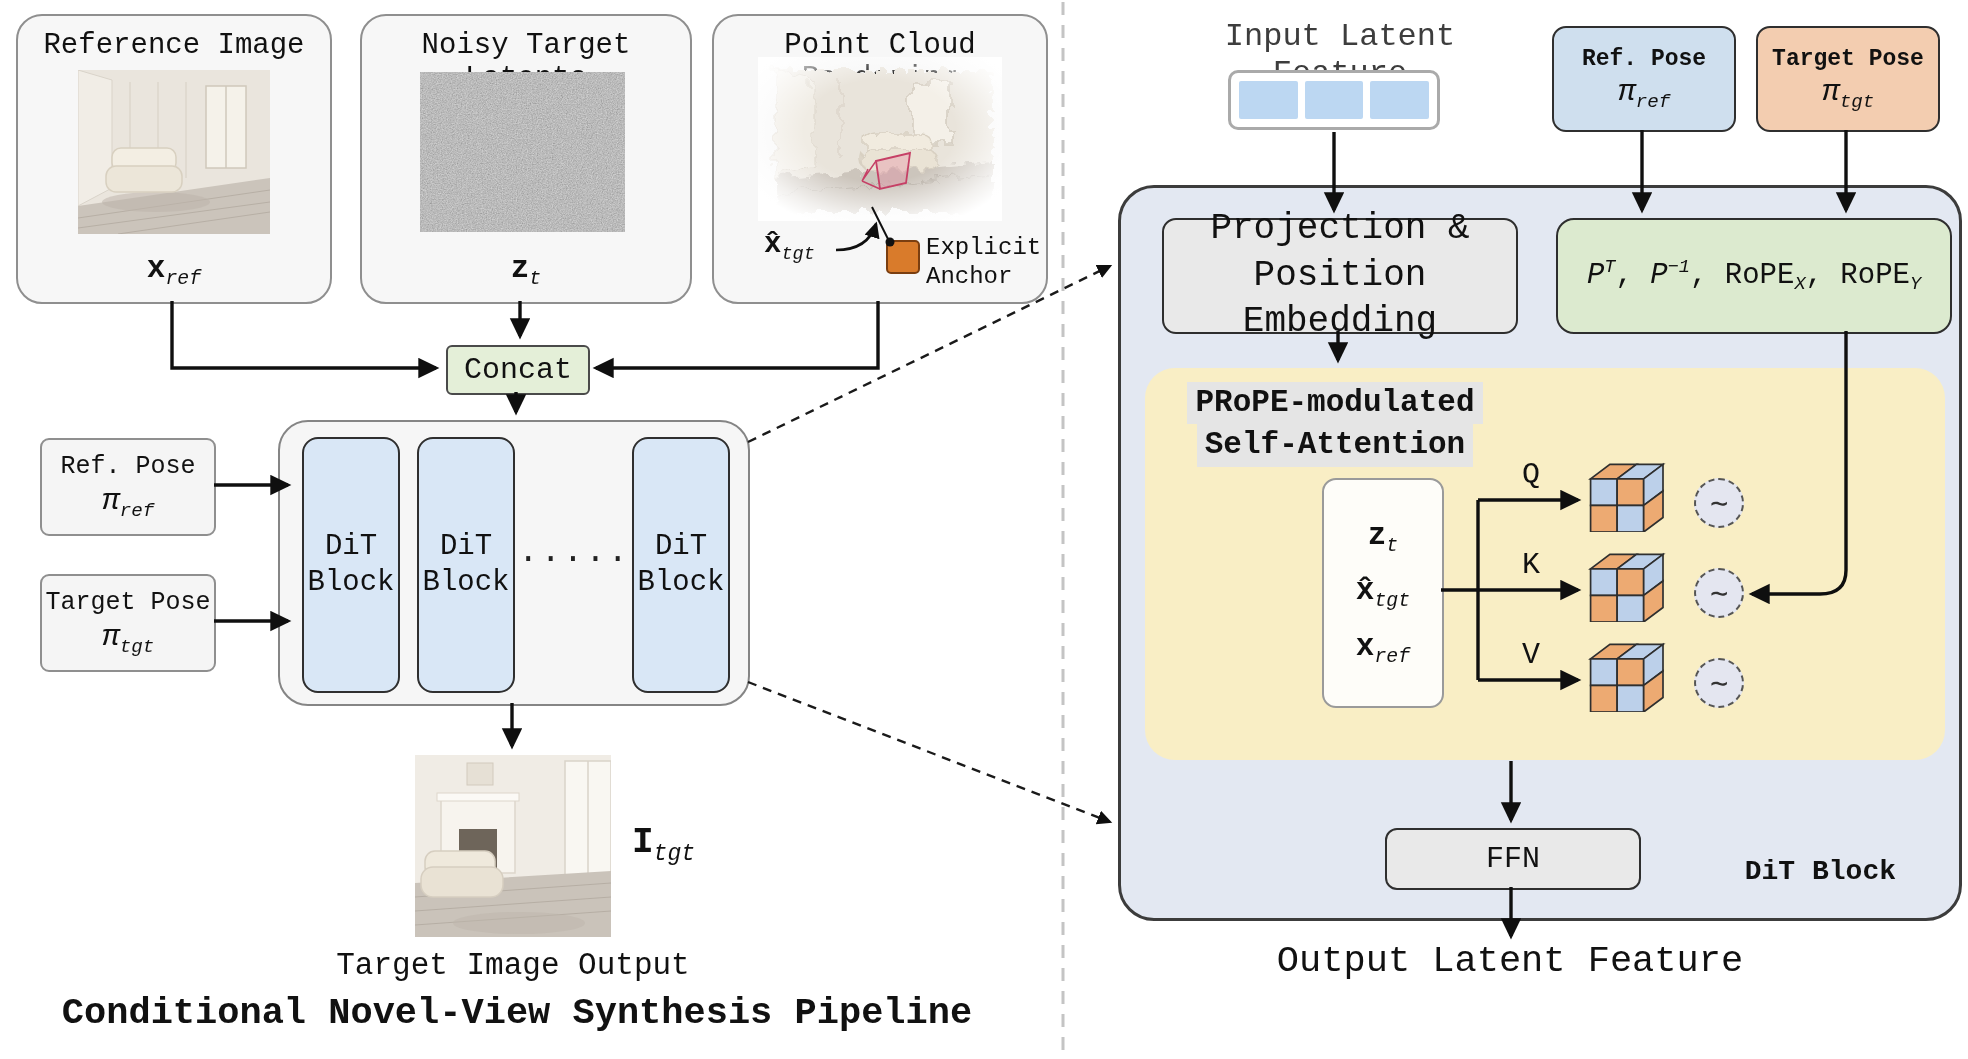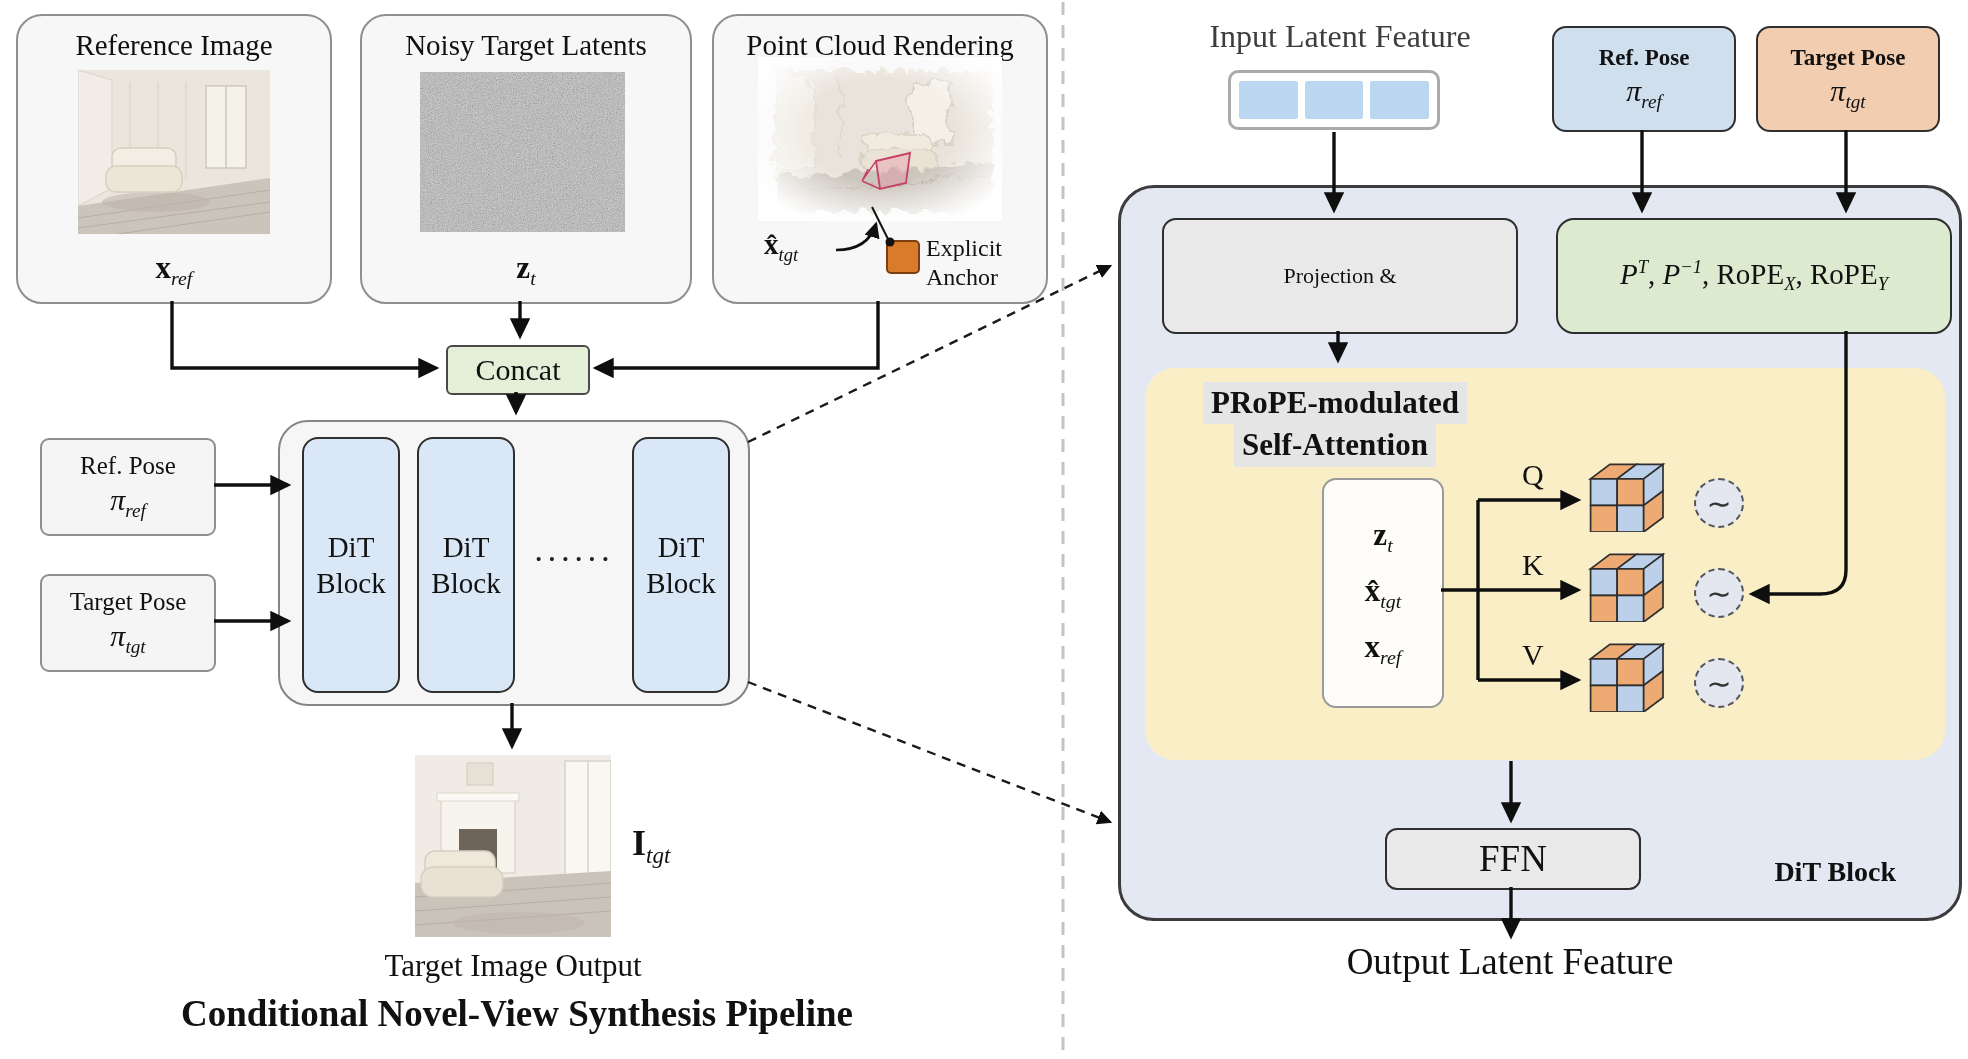--- a/index.html
+++ b/index.html
@@ -1,17 +1,17 @@
 <!DOCTYPE html>
 <html><head>
 <meta charset="utf-8">
 <style>
   html,body{margin:0;padding:0;background:#ffffff;}
   .canvas{position:relative;width:1968px;height:1059px;background:#ffffff;overflow:hidden;
-          font-family:Liberation Serif, serif;color:#111;}
+          font-family:Liberation Mono, monospace;color:#111;}
   .abs{position:absolute;}
   .overlay{left:0;top:0;pointer-events:none;z-index:60;}
   .box{background:#f7f7f7;border:2.5px solid #8f8f8f;border-radius:26px;}
   .box-title{position:absolute;top:13px;left:0;width:100%;text-align:center;font-size:29px;}
   .box-symbol{position:absolute;bottom:12px;left:0;width:100%;text-align:center;font-size:31px;}
   .bold{font-weight:bold;}
   .it{font-style:italic;}
   sub,sup{font-style:italic;font-size:0.64em;text-align:center;}
   .pose{background:#f5f5f5;border:2px solid #8f8f8f;border-radius:9px;display:flex;flex-direction:column;
         align-items:center;justify-content:center;gap:3px;}
@@ -21,31 +21,31 @@
   .dit-block{position:absolute;top:15px;width:94px;height:252px;background:#d9e7f6;border:2.5px solid #2f2f2f;
              border-radius:16px;display:flex;align-items:center;justify-content:center;text-align:center;font-size:29px;line-height:1.25;}
   .dots{position:absolute;font-size:34px;letter-spacing:2px;color:#222;}
   .gbox{border:2.5px solid #2e2e2e;display:flex;flex-direction:column;align-items:center;justify-content:center;
         text-align:center;}
   .concat{background:#e4efd8;border:2.5px solid #4a4a4a;border-radius:6px;font-size:30px;}
   .pose-r{border-radius:14px;}
   .pose-r .t{font-size:23px;font-weight:bold;}
   .pose-r .s{font-size:30px;}
   .container-r{background:#e3e8f2;border:3px solid #3c3c3c;border-radius:36px;}
-  .graybox{background:#e9e9e9;border-radius:14px;font-size:22px;line-height:1.3;}
+  .graybox{background:#e9e9e9;border-radius:14px;font-size:36px;line-height:1.3;}
   .greenbox{background:#dceacf;border-radius:18px;font-size:29px;}
   .yellowbox{background:#f9eec5;border-radius:30px;}
   .attn-heading{font-size:31px;font-weight:bold;text-align:center;line-height:1.3;}
   .attn-heading .hl{background:#e5e5e5;padding:1px 8px;display:inline-block;}
   .stackbox{background:#fefdf9;border:2px solid #9a9a9a;border-radius:14px;display:flex;flex-direction:column;
             align-items:center;justify-content:center;gap:16px;font-size:31px;}
   .qkv-label{font-size:30px;}
   .tilde{width:46px;height:46px;border:2.5px dashed #555;border-radius:50%;background:#e4e6f0;display:flex;
          align-items:center;justify-content:center;font-size:30px;color:#333;}
-  .ffn{border-radius:12px;font-size:37px;}
+  .ffn{border-radius:12px;font-size:30px;}
   .caption{text-align:center;font-size:31px;}
   .panel-title{text-align:center;font-size:37px;font-weight:bold;}
   .toplabel{text-align:center;font-size:32px;color:#3d3d3d;}
   .latent-bar{background:#ffffff;border:3px solid #aaaaaa;border-radius:10px;display:flex;gap:7px;padding:8px;box-sizing:border-box;}
   .latent-seg{flex:1;background:#bcd7f2;border-radius:2px;}
   .anchor-sq{background:#d97b2b;border:2.5px solid #7a3e10;border-radius:5px;}
   .anchor-txt{font-size:24px;line-height:1.2;}
   .formula i{font-style:italic;}
 </style>
 </head>
@@ -199,20 +199,21 @@
   </div>
   <div class="abs pose pose-r" style="left:1756px;top:26px;width:180px;height:102px;background:#f3cdb0;border:2.5px solid #2f2f2f;">
     <span class="t">Target Pose</span>
     <span class="s"><span class="it">π</span><sub>tgt</sub></span>
   </div>
 
   <div class="abs container-r" style="left:1118px;top:185px;width:838px;height:730px;"></div>
 
   <div class="abs gbox graybox" style="left:1162px;top:218px;width:352px;height:112px;border-radius:14px;">
     <span>Projection &amp;</span>
+    <span>Position Embedding</span>
   </div>
 
   <div class="abs gbox greenbox formula" style="left:1556px;top:218px;width:392px;height:112px;">
     <span>
       <i>P</i><sup>T</sup><span>, </span><i>P</i><sup>−1</sup><span>, </span><span>RoPE</span><sub>X</sub><span>, </span><span>RoPE</span><sub>Y</sub>
     </span>
   </div>
 
   <div class="abs yellowbox" style="left:1145px;top:368px;width:800px;height:392px;"></div>
   <div class="abs attn-heading" style="left:1165px;top:382px;width:340px;">

